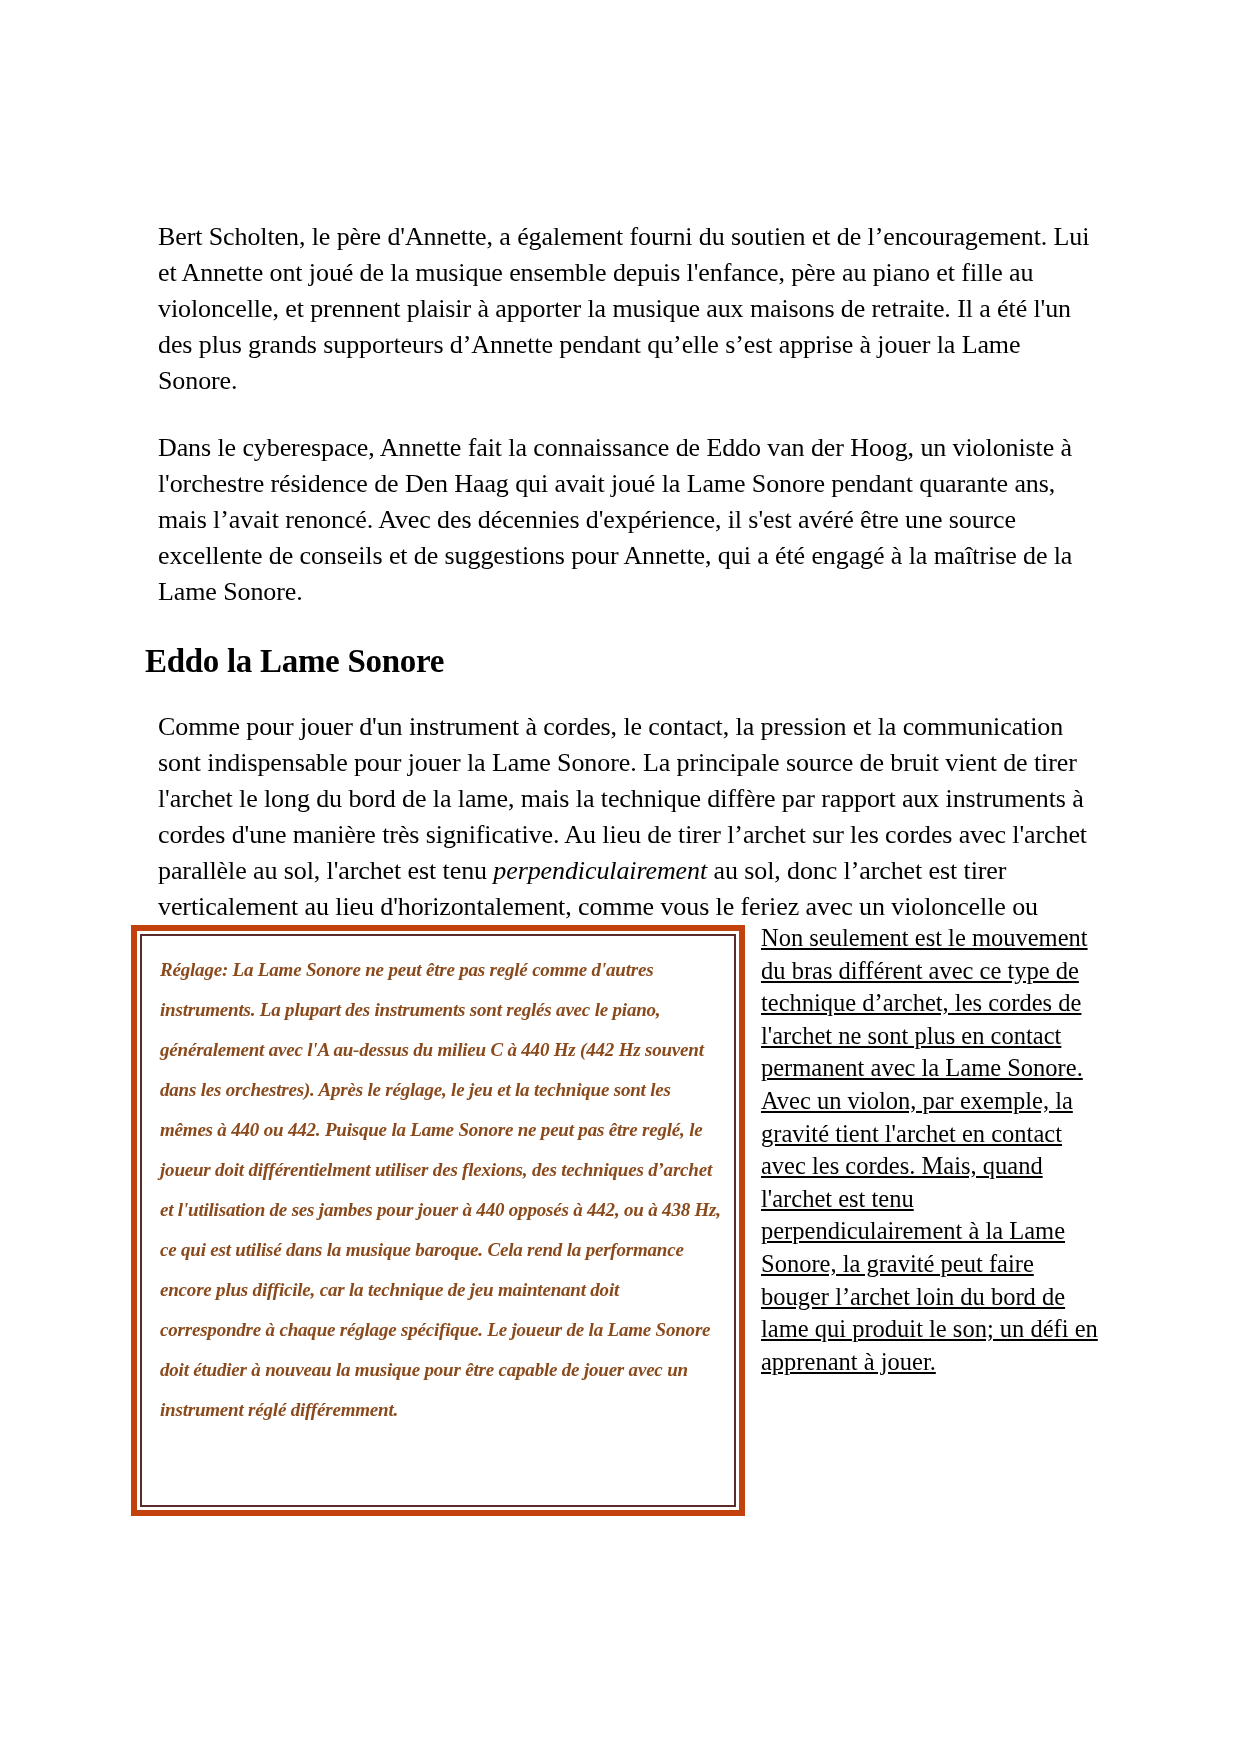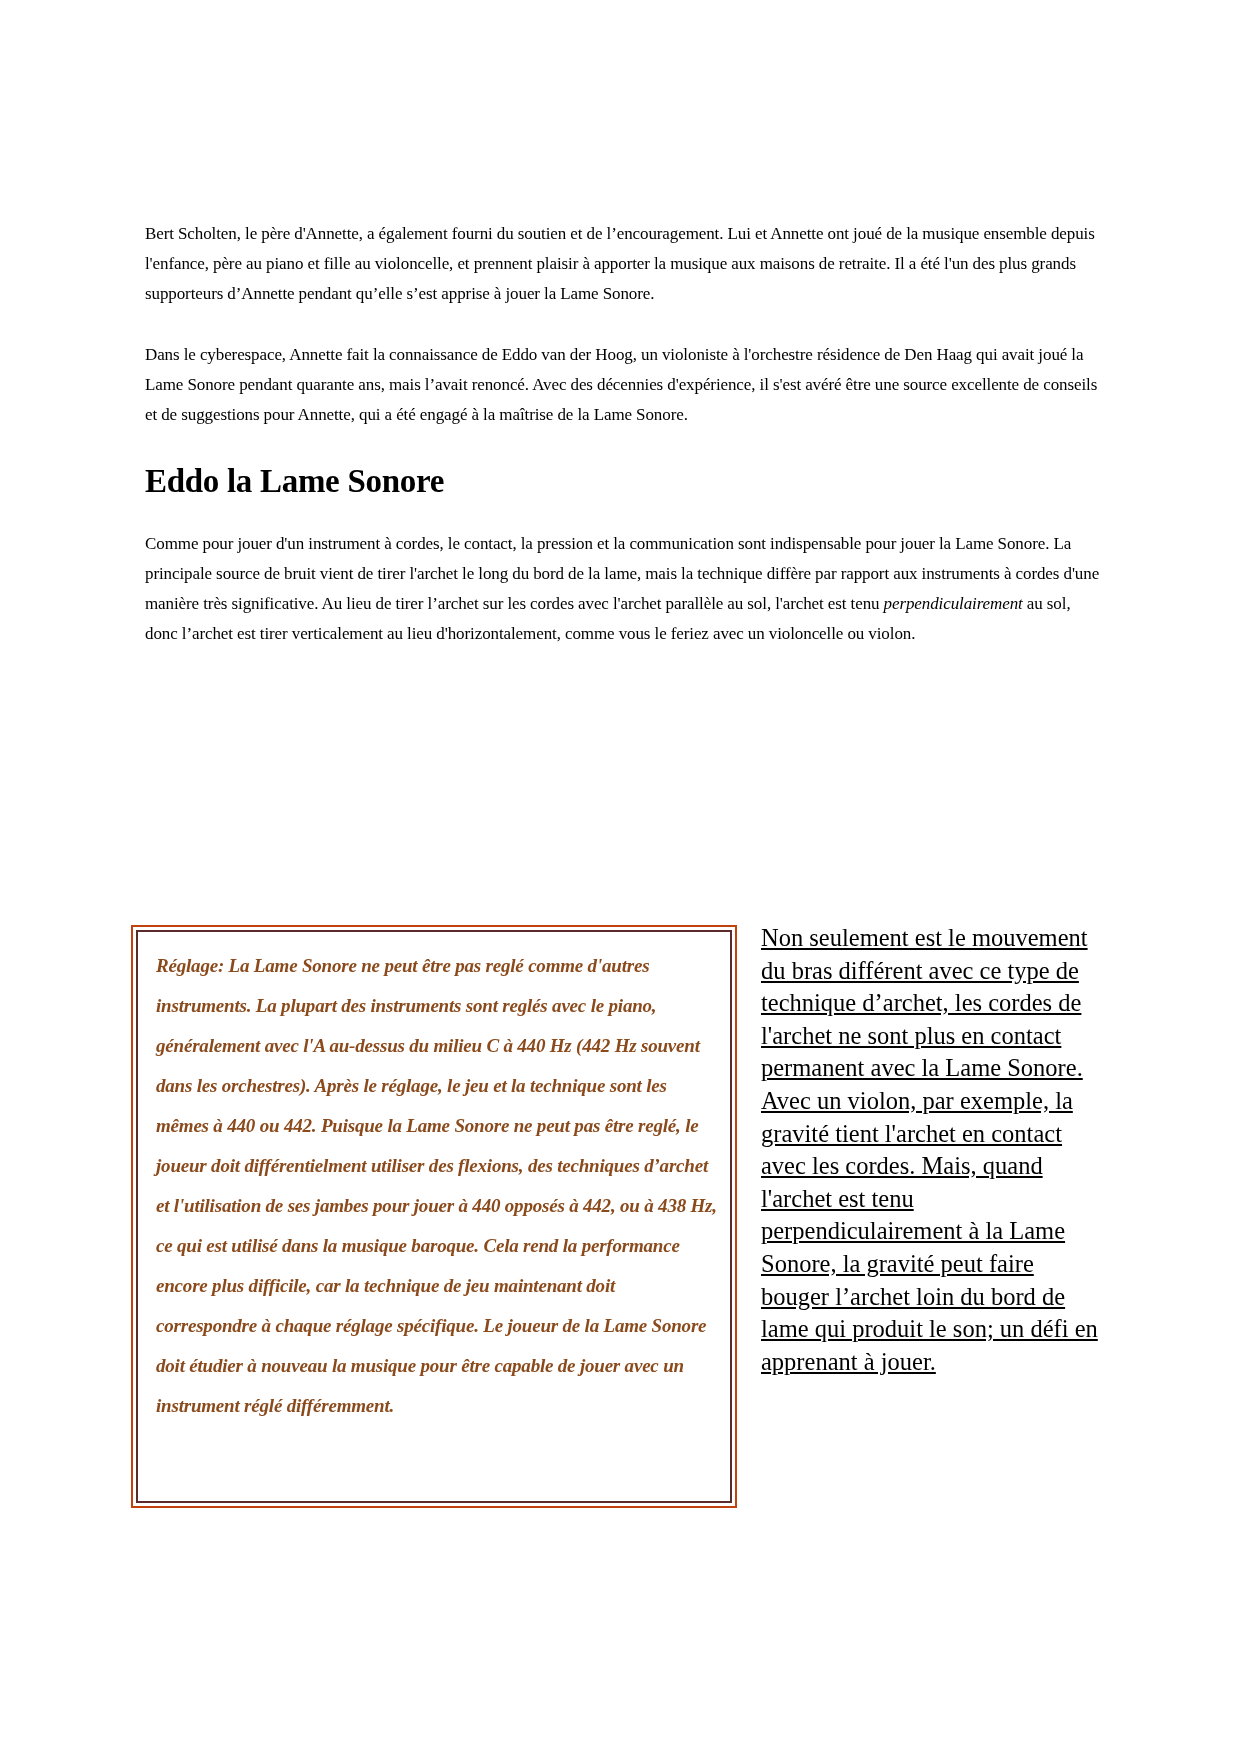--- a/index.html
+++ b/index.html
@@ -1,23 +1,23 @@
 <!DOCTYPE html>
 <html><head>
 <meta charset="utf-8">
 <style>
   html, body { margin: 0; padding: 0; background: #ffffff; }
   body { width: 1239px; height: 1754px; position: relative; overflow: hidden;
          font-family: "Liberation Serif", "DejaVu Serif", serif; color: #000; }
   .page { position: absolute; left: 145px; top: 219px; width: 960px; }
-  .para { font-size: 17px; line-height: 30px; margin: 0 0 31px 0; letter-spacing: -0.1px; }
+  .para { font-size: 26px; line-height: 36px; margin: 0 0 31px 13px; letter-spacing: -0.1px; }
   .heading { font-size: 33px; font-weight: bold; margin: 0 0 28px 0; line-height: 40px; letter-spacing: -0.3px; }
   .two-col { position: absolute; left: 131px; top: 925px; width: 980px; }
   .callout { position: absolute; left: 0; top: 0; width: 602px; height: 579px;
-             border: 2px solid #c2410c; background: #fff; }
+             border: 6px solid #c2410c; background: #fff; }
   .callout-inner { position: absolute; left: 3px; top: 3px; right: 3px; bottom: 3px;
                    border: 2px solid #5b2b2b; padding: 14px 12px 0 18px; }
   .callout-text { font-size: 19px; font-weight: bold; font-style: italic; color: #8a4a1c;
                   line-height: 40px; margin: 0; letter-spacing: -0.2px; }
   .side-text { position: absolute; left: 630px; top: -3px; width: 345px;
                font-size: 24.5px; line-height: 32.6px; margin: 0; text-decoration: underline; }
 </style>
 </head>
 <body>
 

